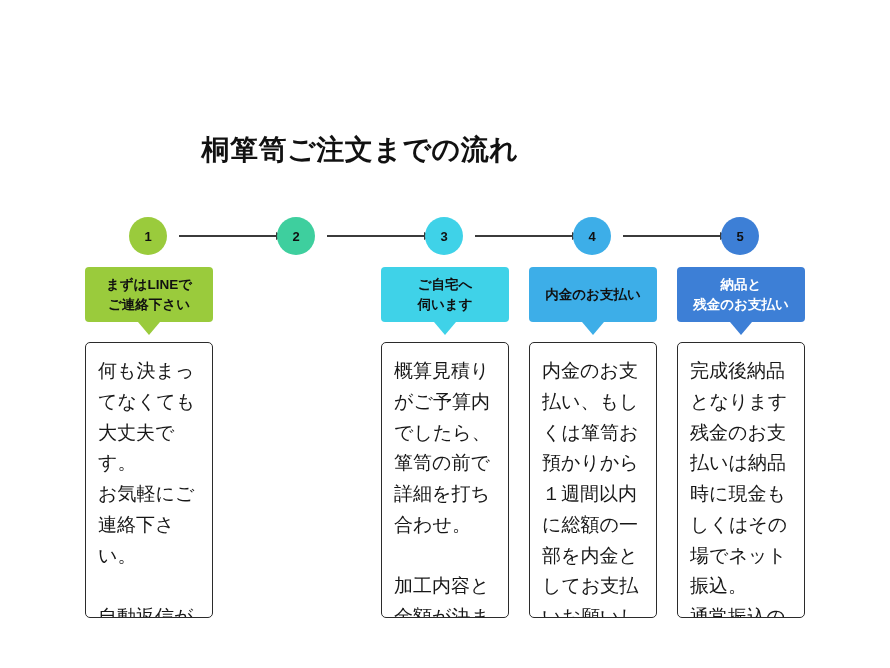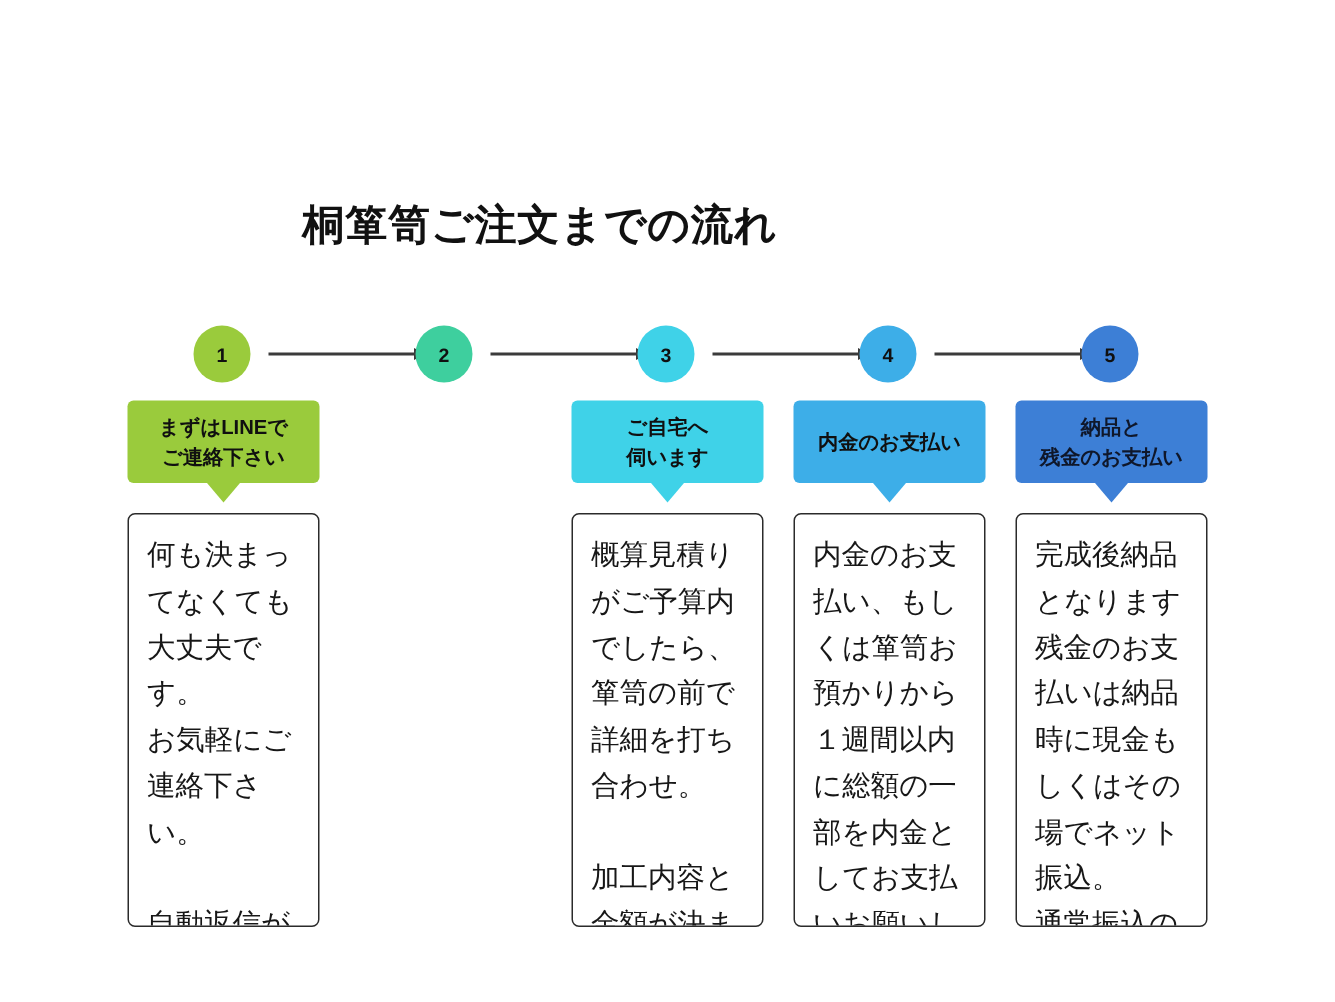--- a/index.html
+++ b/index.html
@@ -139,21 +139,21 @@
     <div class="step-node" style="left: 350px; background: rgb(63, 210, 232);">3</div>
     <div class="step-node" style="left: 498px; background: rgb(61, 174, 232);">4</div>
     <div class="step-node" style="left: 646px; background: rgb(61, 127, 214);">5</div>
   </div>
 
   <div class="banner" style="left: 85px; background: rgb(154, 203, 60); color: rgb(154, 203, 60);"><span style="color: rgb(16, 16, 16); position: relative; z-index: 1;">まずはLINEで
 ご連絡下さい</span><span class="pointer"></span></div>
   <div class="banner" style="left: 381px; background: rgb(63, 210, 232); color: rgb(63, 210, 232);"><span style="color: rgb(16, 16, 16); position: relative; z-index: 1;">ご自宅へ
 伺います</span><span class="pointer"></span></div>
   <div class="banner" style="left: 529px; background: rgb(61, 174, 232); color: rgb(61, 174, 232);"><span style="color: rgb(16, 16, 16); position: relative; z-index: 1;">内金のお支払い</span><span class="pointer"></span></div>
-  <div class="banner" style="left: 677px; background: rgb(61, 127, 214); color: rgb(61, 127, 214);"><span style="color: #0f172a; position: relative; z-index: 1;">納品と
+  <div class="banner" style="left: 677px; background: rgb(61, 127, 214); color: rgb(61, 127, 214);"><span style="color: #ffffff; position: relative; z-index: 1;">納品と
 残金のお支払い</span><span class="pointer"></span></div>
 
   <div class="card" style="left:85px;">何も決まってなくても大丈夫です。
 お気軽にご連絡下さい。
 
 自動返信が届きます。お写真の添付等ご記入をお願いします。</div>
   <div class="card" style="left:381px;">概算見積りがご予算内でしたら、
 箪笥の前で詳細を打ち合わせ。
 
 加工内容と金額が決まり、箪笥をお預かりします。</div>

